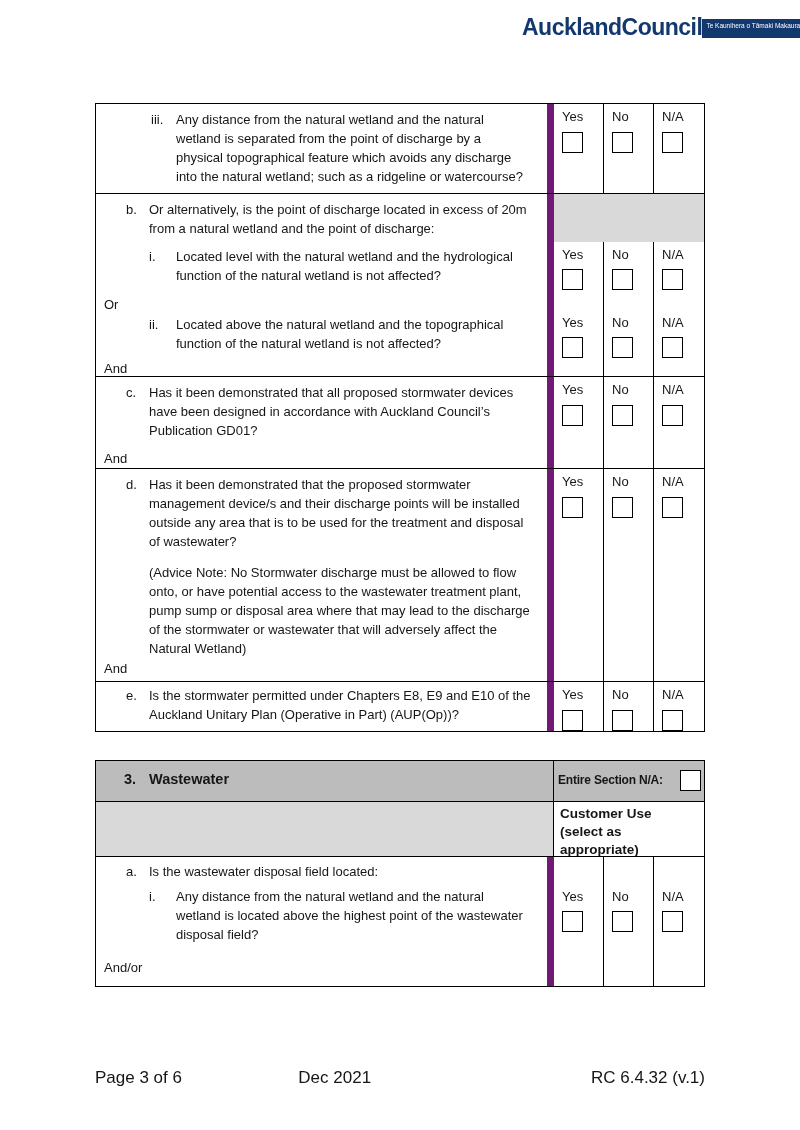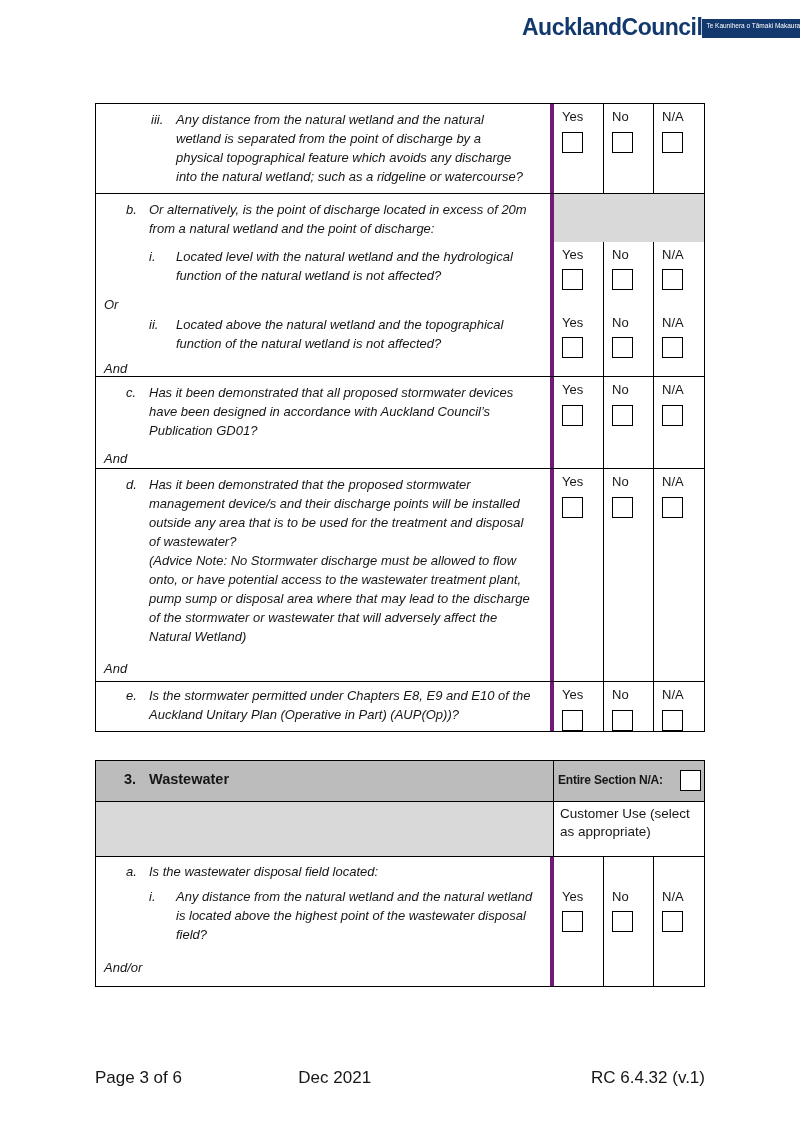--- a/index.html
+++ b/index.html
@@ -15,22 +15,22 @@
             padding:2px 4px;white-space:nowrap}
   .emblem{margin-left:3px}
 
   
   .tbl{position:absolute;left:95px;width:610px;border:1px solid #000}
   .t1{top:103px}
   .t2{top:760px}
   .row{position:relative;display:flex}
   .row + .row{border-top:1px solid #000}
 
-  .qcell{position:relative;width:458px;border-right:4px solid #701a75;
-         font-style:italic;font-size:13px;line-height:19px}
+  .qcell{position:relative;width:458px;border-right:7px solid #701a75;
+         font-size:13px;line-height:19px}
   .q{display:flex;padding:6px 16px 0 30px}
   .q.deep{padding-left:55px;padding-right:20px}
   .mk{flex:0 0 23px}
   .mk.w{flex:0 0 25px}
   .mk2{flex:0 0 27px}
   .qt{flex:1}
   .sub{position:absolute;left:53px;right:16px;display:flex}
   .conn{position:absolute;left:8px}
 
   .opts{display:flex;width:150px}
@@ -48,21 +48,21 @@
   .unit .cb{margin-top:7px}
 
   
   .hcell{display:flex;width:458px;border-right:1px solid #000;background:#bcbcbc;
          font-weight:bold;font-size:14.5px;padding:10px 0 0 28px}
   .hcell .mk{flex:0 0 25px}
   .hna{position:relative;width:150px;background:#bcbcbc;font-weight:bold;
        font-size:12px;letter-spacing:-0.2px;padding:12px 0 0 4px}
   .hna .cb{position:absolute;right:3px;top:9px;margin:0}
   .cuL{width:458px;border-right:1px solid #000;background:#d9d9d9}
-  .cuR{width:150px;background:#fff;font-weight:normal;font-size:13.5px;line-height:18px;padding:3px 6px}
+  .cuR{width:150px;background:#fff;font-weight:bold;font-size:13.5px;line-height:18px;padding:3px 6px}
 
   .footer{position:absolute;left:95px;top:1068px;width:610px;display:flex;font-size:17px}
   .footer .fl{flex:1;text-align:left}
   .footer .fc{flex:1;text-align:left}
   .footer .fr{flex:1;text-align:right}
 </style>
 </head>
 <body>
 
 <div class="page">
@@ -198,21 +198,21 @@
         </div>
       </div>
     </div>
 
     <div class="row" style="height:213px">
       <div class="qcell">
         <div class="q">
           <span class="mk">d.</span>
           <div class="qt">
             <div>Has it been demonstrated that the proposed stormwater management device/s and their discharge points will be installed outside any area that is to be used for the treatment and disposal of wastewater?</div>
-            <div style="">(Advice Note: No Stormwater discharge must be allowed to flow onto, or have potential access to the wastewater treatment plant, pump sump or disposal area where that may lead to the discharge of the stormwater or wastewater that will adversely affect the Natural Wetland)</div>
+            <div style="margin-top:12px">(Advice Note: No Stormwater discharge must be allowed to flow onto, or have potential access to the wastewater treatment plant, pump sump or disposal area where that may lead to the discharge of the stormwater or wastewater that will adversely affect the Natural Wetland)</div>
           </div>
         </div>
         <div class="conn" style="top:190px">And</div>
       </div>
       <div class="opts">
         <div class="optcol">
           <span>Yes</span>
           <span class="cb"></span>
         </div>
         <div class="optcol">

